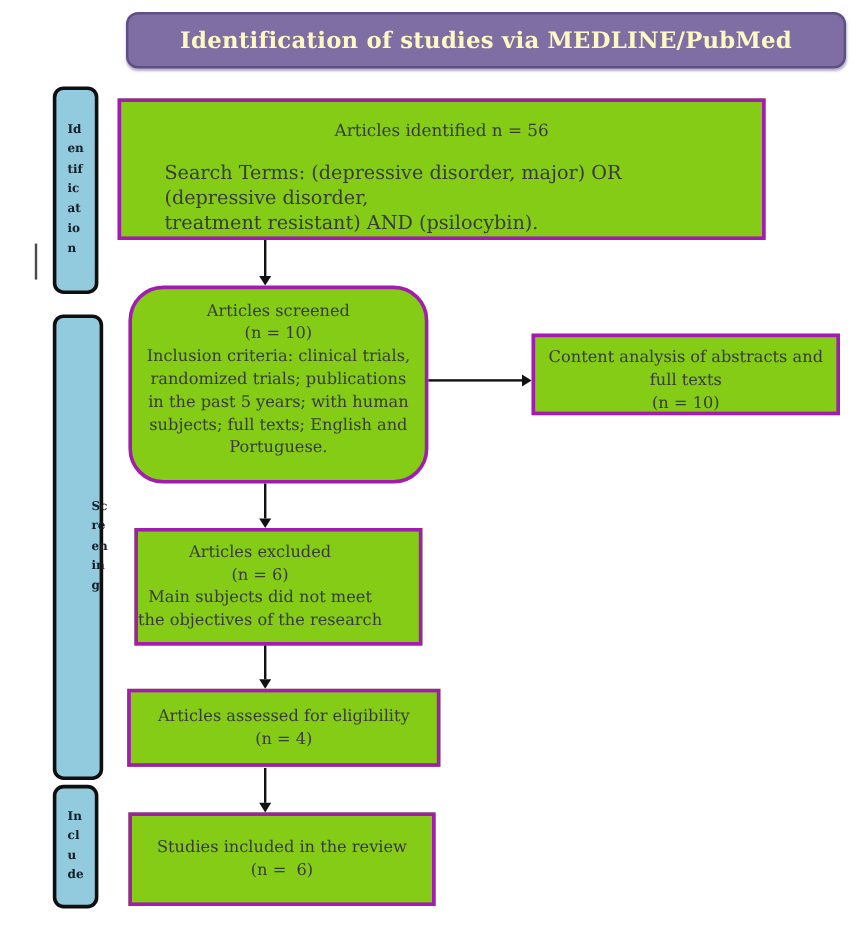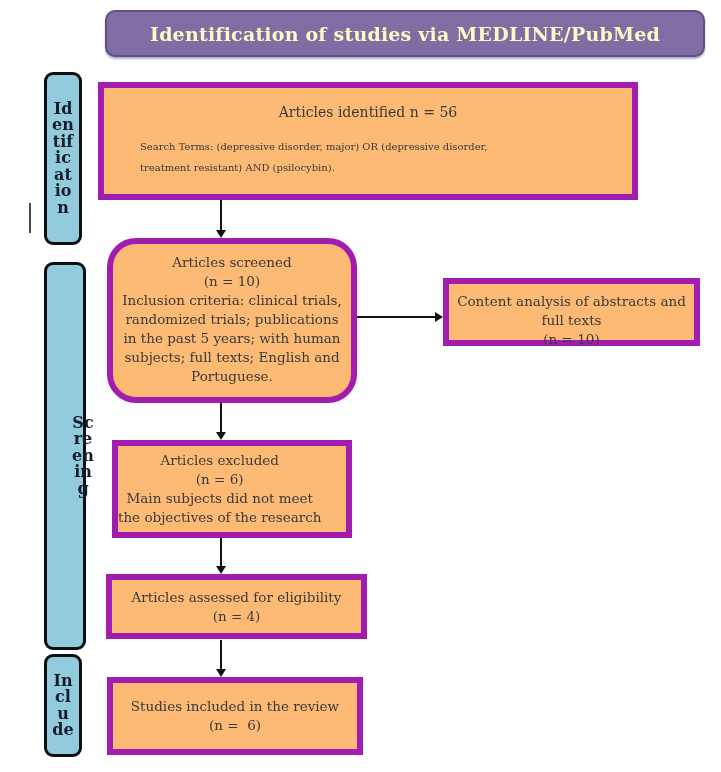--- a/index.html
+++ b/index.html
@@ -21,42 +21,42 @@
     text-align:center;
   }
   
   .stage {
     position:absolute; left:44px; width:38px;
     background:#92cbdd; border:3px solid #0f0f0f; border-radius:9px;
     display:flex; align-items:center; justify-content:center;
     box-sizing:border-box;
   }
   .stage .stage-text {
-    font-weight:bold; font-size:16px; line-height:16.5px; color:#151d29;
-    text-align:center; white-space:pre-line;
+    font-weight:bold; font-size:10px; line-height:16.5px; color:#151d29;
+    text-align:left; white-space:pre-line;
   }
   #stage-identification { top:72px;  height:173px; }
   #stage-screening      { top:262px; height:388px;padding-left:36px; }
   #stage-include        { top:654px; height:103px; }
   
   .tick {
     position:absolute; left:29px; top:203px; width:2px; height:30px;
     background:#4a4a4a;
   }
   
   .fbox {
-    position:absolute; background:#fdba74; border:6px solid #a21caf;
+    position:absolute; background:#84cc16; border:3px solid #a21caf;
     box-sizing:border-box; font-size:13.5px; line-height:19px;
   }
   .center-text { text-align:center; white-space:pre-wrap; }
   #box-identified { left:98px; top:82px; width:540px; height:118px; padding-top:15px; }
   #box-identified .box-title { text-align:center; font-size:14px; }
   #box-identified .box-body {
     margin-top:14px; padding:0 36px; text-align:left; white-space:pre-wrap;
-    font-size:10px; line-height:21px;
+    font-size:16px; line-height:21px;
   }
   #box-screened { left:107px; top:238px; width:250px; height:165px; padding-top:9px;border-radius:29px; }
   #box-content-analysis { left:443px; top:278px; width:257px; height:68px; padding-top:8px; }
   #box-excluded {
     left:112px; top:440px; width:240px; height:98px;
     display:flex; align-items:center; 
   }
   #box-assessed {
     left:106px; top:574px; width:261px; height:65px;
     display:flex; align-items:center; justify-content:center;

